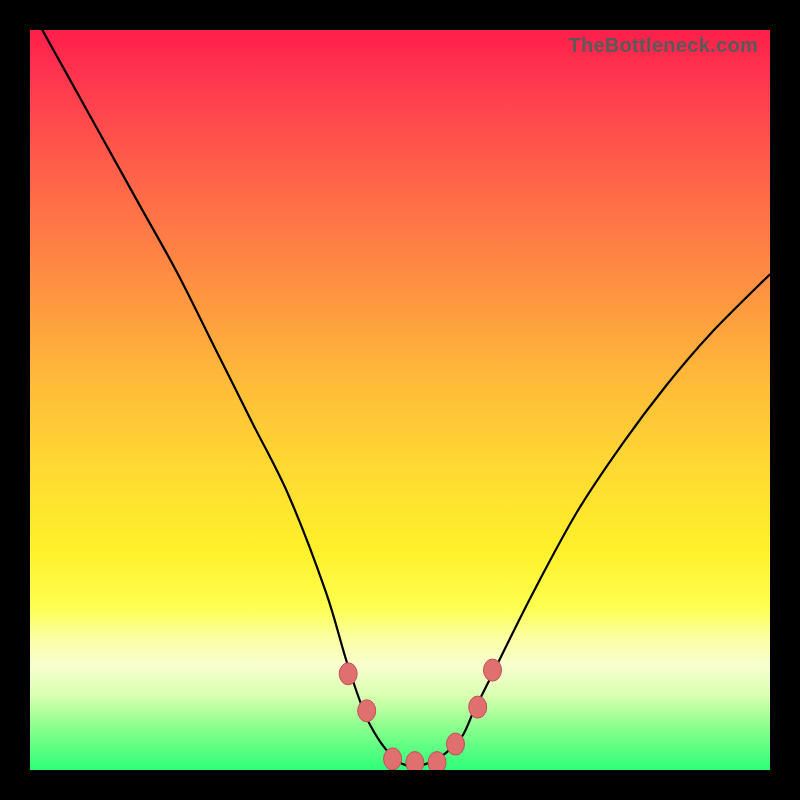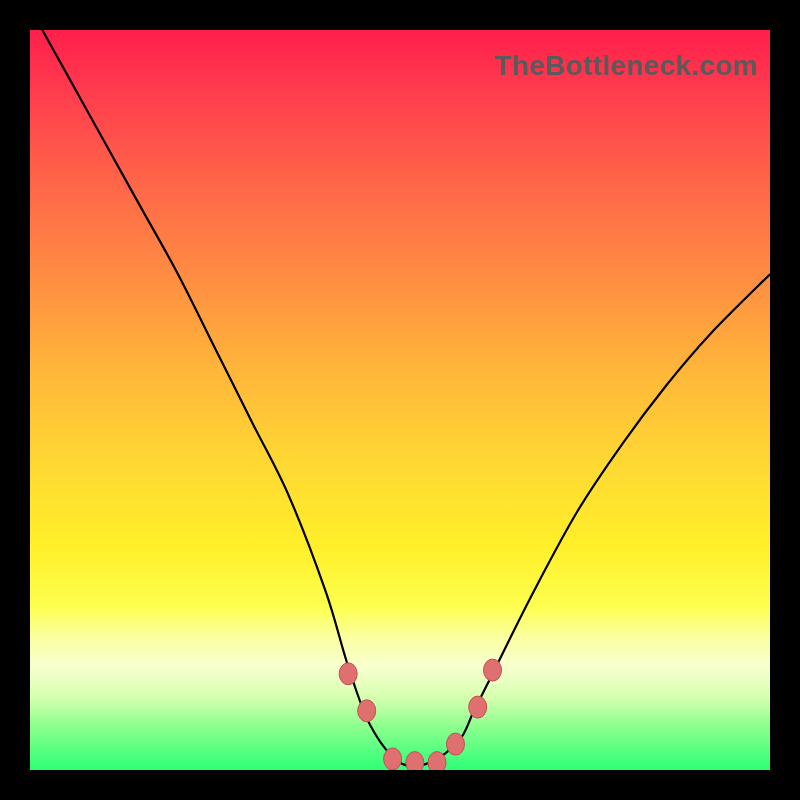--- a/index.html
+++ b/index.html
@@ -35,23 +35,23 @@
       #fdff50 78%,
       #fbffa0 82%,
       #f8ffd0 86%,
       #d8ffb0 90%,
       #8fff8f 94%,
       #2dff77 100%
     );
   }
   .watermark {
     position: absolute;
-    top: 20px;
+    top: 4px;
     right: 12px;
-    font-size: 28px;
+    font-size: 20px;
     font-weight: 600;
     color: #5a5a5a;
     letter-spacing: 0.3px;
     user-select: none;
     text-align: right;
   }
   svg.curve {
     position: absolute;
     inset: 0;
     width: 100%;

